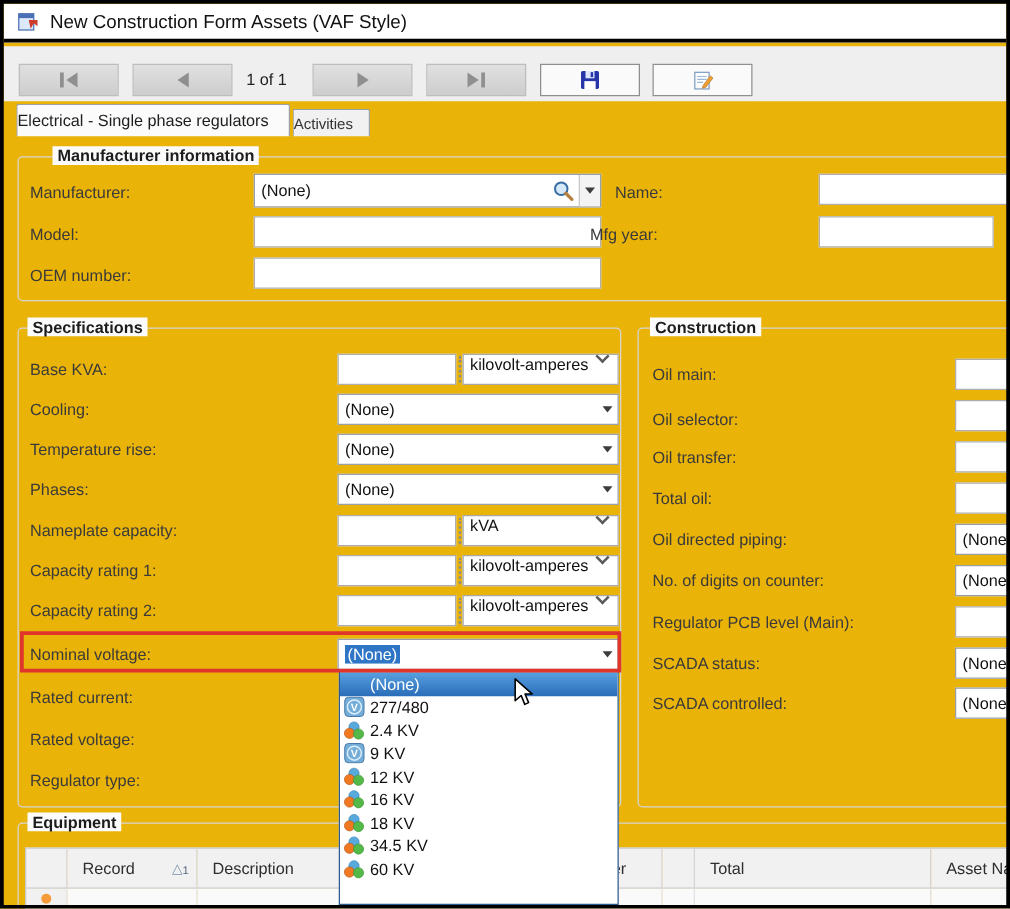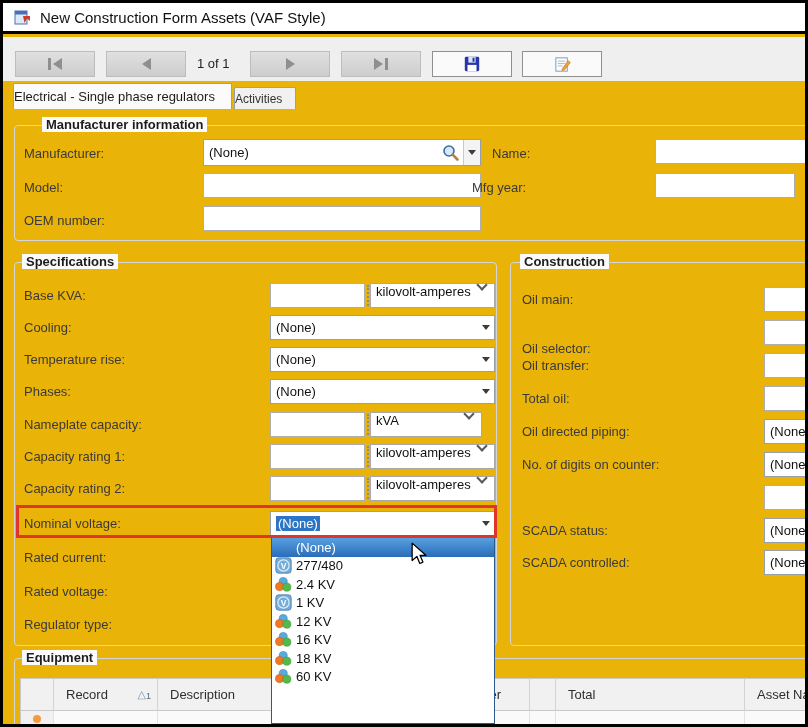--- a/index.html
+++ b/index.html
@@ -184,21 +184,21 @@
 
   <span class="lbl" style="left:24px;top:384px;">Phases:</span>
   <div class="combo" style="left:270px;top:379px;width:225px;">
     <span class="txt">(None)</span>
     <span class="dbtn"></span>
   </div>
 
   <span class="lbl" style="left:24px;top:417px;">Nameplate capacity:</span>
   <input class="inp" style="left: 270px; top: 412px; width: 95px;">
   <span class="dots" style="left:367px;top:414px;"></span>
-  <div class="ucombo" style="left:370px;top:412px;width:112px;">
+  <div class="ucombo" style="left:370px;top:412px;width:125px;">
     <span class="txt">kVA</span>
     <span class="chev"></span>
   </div>
 
   <span class="lbl" style="left:24px;top:449px;">Capacity rating 1:</span>
   <input class="inp" style="left: 270px; top: 444px; width: 95px;">
   <span class="dots" style="left:367px;top:446px;"></span>
   <div class="ucombo" style="left:370px;top:444px;width:125px;">
     <span class="txt">kilovolt-amperes</span>
     <span class="chev"></span>
@@ -221,34 +221,35 @@
 
   <span class="lbl" style="left:24px;top:550px;">Rated current:</span>
   <span class="lbl" style="left:24px;top:584px;">Rated voltage:</span>
   <span class="lbl" style="left:24px;top:617px;">Regulator type:</span>
 
   <div class="group" style="left:510px;top:262px;width:450px;height:384px;"></div>
   <span class="group-title" style="left:520px;top:254px;">Construction</span>
 
   <span class="lbl" style="left:522px;top:292px;text-align:right;">Oil main:</span>
   <input class="inp" style="left: 764px; top: 287px; width: 180px;">
-  <span class="lbl" style="left:522px;top:341px;">Oil selector:</span>
+  <span class="lbl" style="left:522px;top:328px;">Oil selector:</span>
   <input class="inp" style="left: 764px; top: 320px; width: 180px;">
   <span class="lbl" style="left:522px;top:358px;">Oil transfer:</span>
   <input class="inp" style="left: 764px; top: 353px; width: 180px;">
   <span class="lbl" style="left:522px;top:391px;">Total oil:</span>
   <input class="inp" style="left: 764px; top: 386px; width: 180px;">
   <span class="lbl" style="left:522px;top:424px;">Oil directed piping:</span>
   <div class="combo" style="left:764px;top:419px;width:180px;">
     <span class="txt">(None)</span>
   </div>
   <span class="lbl" style="left:522px;top:457px;">No. of digits on counter:</span>
   <div class="combo" style="left:764px;top:452px;width:180px;">
     <span class="txt">(None)</span>
   </div>
+  <span class="lbl" style="left:522px;top:490px;">Regulator PCB level (Main):</span>
   <input class="inp" style="left: 764px; top: 485px; width: 180px;">
   <span class="lbl" style="left:522px;top:523px;">SCADA status:</span>
   <div class="combo" style="left:764px;top:518px;width:180px;">
     <span class="txt">(None)</span>
   </div>
   <span class="lbl" style="left:522px;top:555px;">SCADA controlled:</span>
   <div class="combo" style="left:764px;top:550px;width:180px;">
     <span class="txt">(None)</span>
   </div>
 
@@ -319,21 +320,21 @@
 
       <div class="pitem icon-voltage-badge">
         <span class="ic">
 
           <svg class="vbadge" viewBox="0 0 17 17">
             <rect x="0.8" y="0.8" width="15.4" height="15.4" rx="3" fill="#74add8" stroke="#4a7aa8" stroke-width="0.8"></rect>
             <circle cx="8.5" cy="8.5" r="5.6" fill="none" stroke="#dceefb" stroke-width="1.2"></circle>
             <text x="8.5" y="11.6" text-anchor="middle" font-size="8.5" font-weight="bold" fill="#ffffff" font-family="Liberation Sans, sans-serif">V</text>
           </svg>
         </span>
-        <span>1 KV</span>
+        <span>9 KV</span>
       </div>
 
       <div class="pitem icon-spheres">
         <span class="ic">
           <svg class="spheres" viewBox="0 0 17 17">
             <circle cx="8.2" cy="5.6" r="4.1" fill="#58aadc" stroke="#2e7cb0" stroke-width="0.5"></circle>
             <circle cx="4.6" cy="10.6" r="4.1" fill="#f07820" stroke="#b55410" stroke-width="0.5"></circle>
             <circle cx="11.8" cy="11.2" r="4.1" fill="#55b94a" stroke="#35922c" stroke-width="0.5"></circle>
           </svg>
 
@@ -359,20 +360,31 @@
           <svg class="spheres" viewBox="0 0 17 17">
             <circle cx="8.2" cy="5.6" r="4.1" fill="#58aadc" stroke="#2e7cb0" stroke-width="0.5"></circle>
             <circle cx="4.6" cy="10.6" r="4.1" fill="#f07820" stroke="#b55410" stroke-width="0.5"></circle>
             <circle cx="11.8" cy="11.2" r="4.1" fill="#55b94a" stroke="#35922c" stroke-width="0.5"></circle>
           </svg>
 
         </span>
         <span>18 KV</span>
       </div>
 
+      <div class="pitem icon-spheres">
+        <span class="ic">
+          <svg class="spheres" viewBox="0 0 17 17">
+            <circle cx="8.2" cy="5.6" r="4.1" fill="#58aadc" stroke="#2e7cb0" stroke-width="0.5"></circle>
+            <circle cx="4.6" cy="10.6" r="4.1" fill="#f07820" stroke="#b55410" stroke-width="0.5"></circle>
+            <circle cx="11.8" cy="11.2" r="4.1" fill="#55b94a" stroke="#35922c" stroke-width="0.5"></circle>
+          </svg>
+
+        </span>
+        <span>34.5 KV</span>
+      </div>
 
       <div class="pitem icon-spheres">
         <span class="ic">
           <svg class="spheres" viewBox="0 0 17 17">
             <circle cx="8.2" cy="5.6" r="4.1" fill="#58aadc" stroke="#2e7cb0" stroke-width="0.5"></circle>
             <circle cx="4.6" cy="10.6" r="4.1" fill="#f07820" stroke="#b55410" stroke-width="0.5"></circle>
             <circle cx="11.8" cy="11.2" r="4.1" fill="#55b94a" stroke="#35922c" stroke-width="0.5"></circle>
           </svg>
 
         </span>

